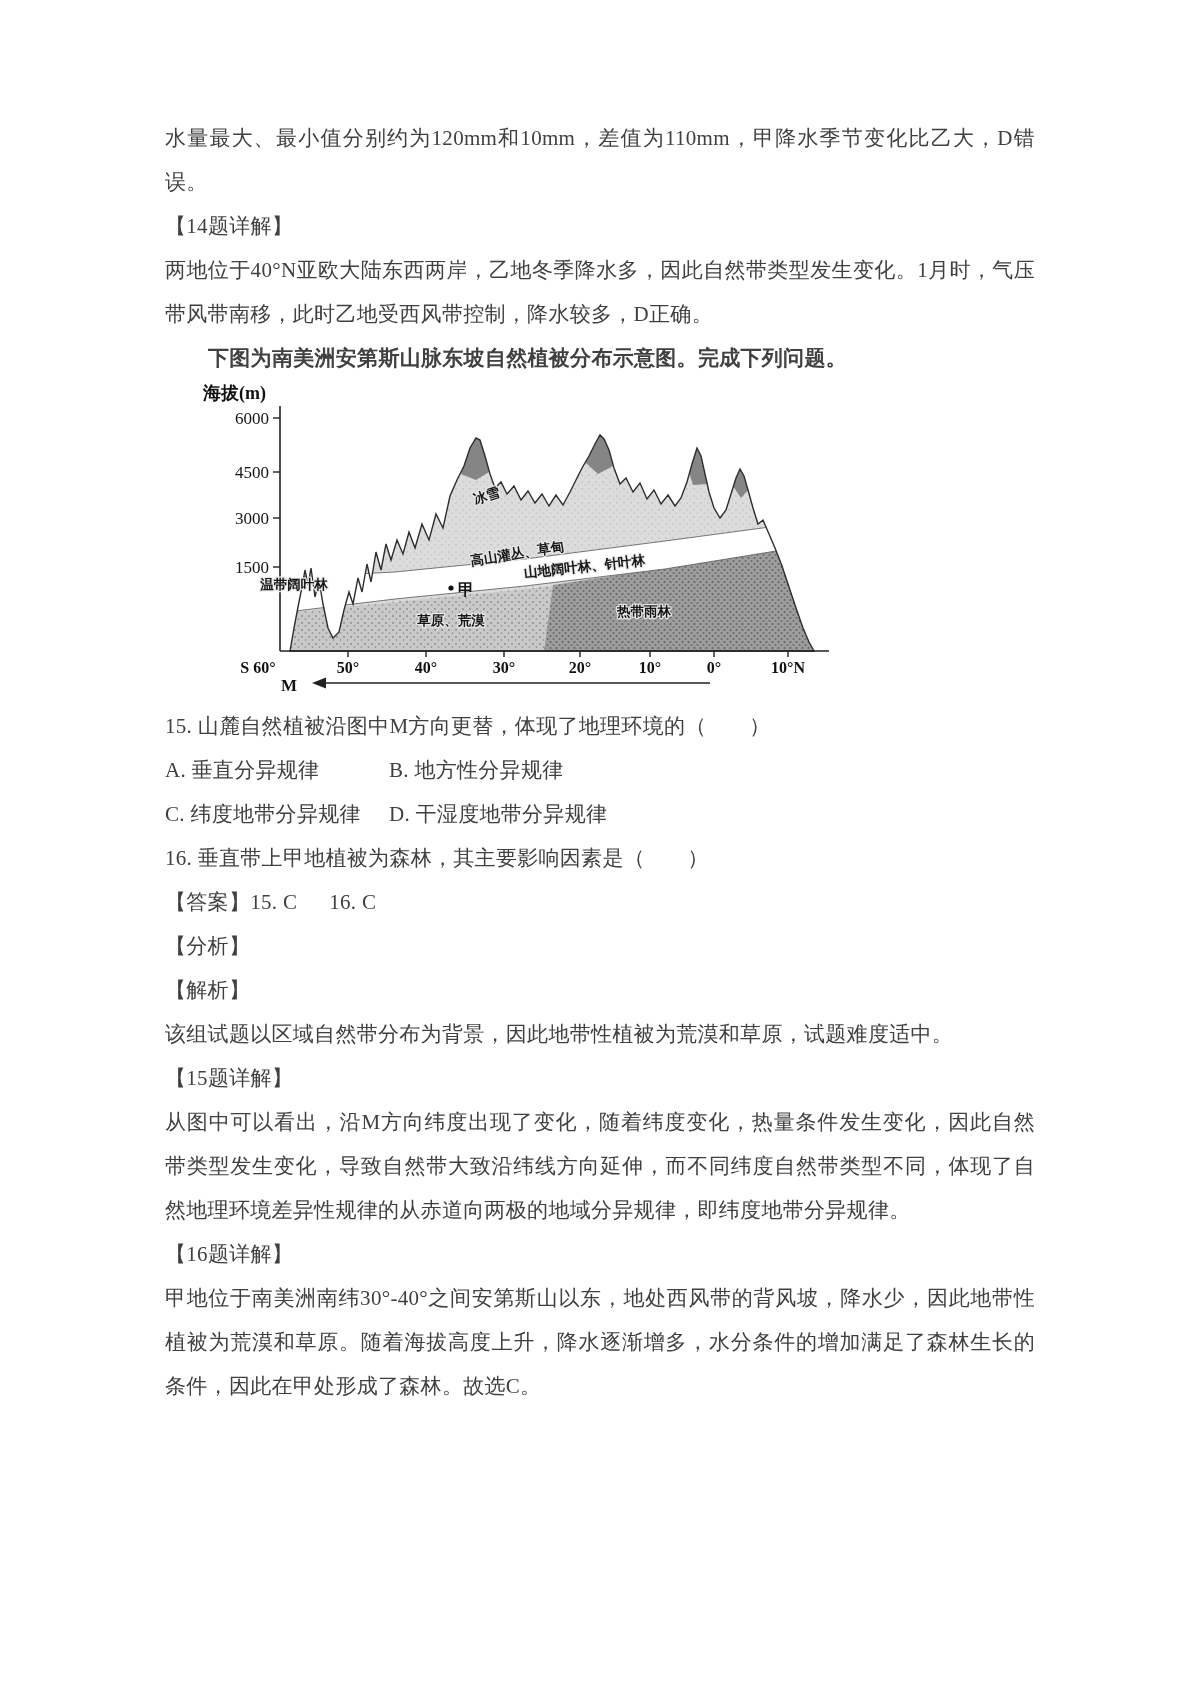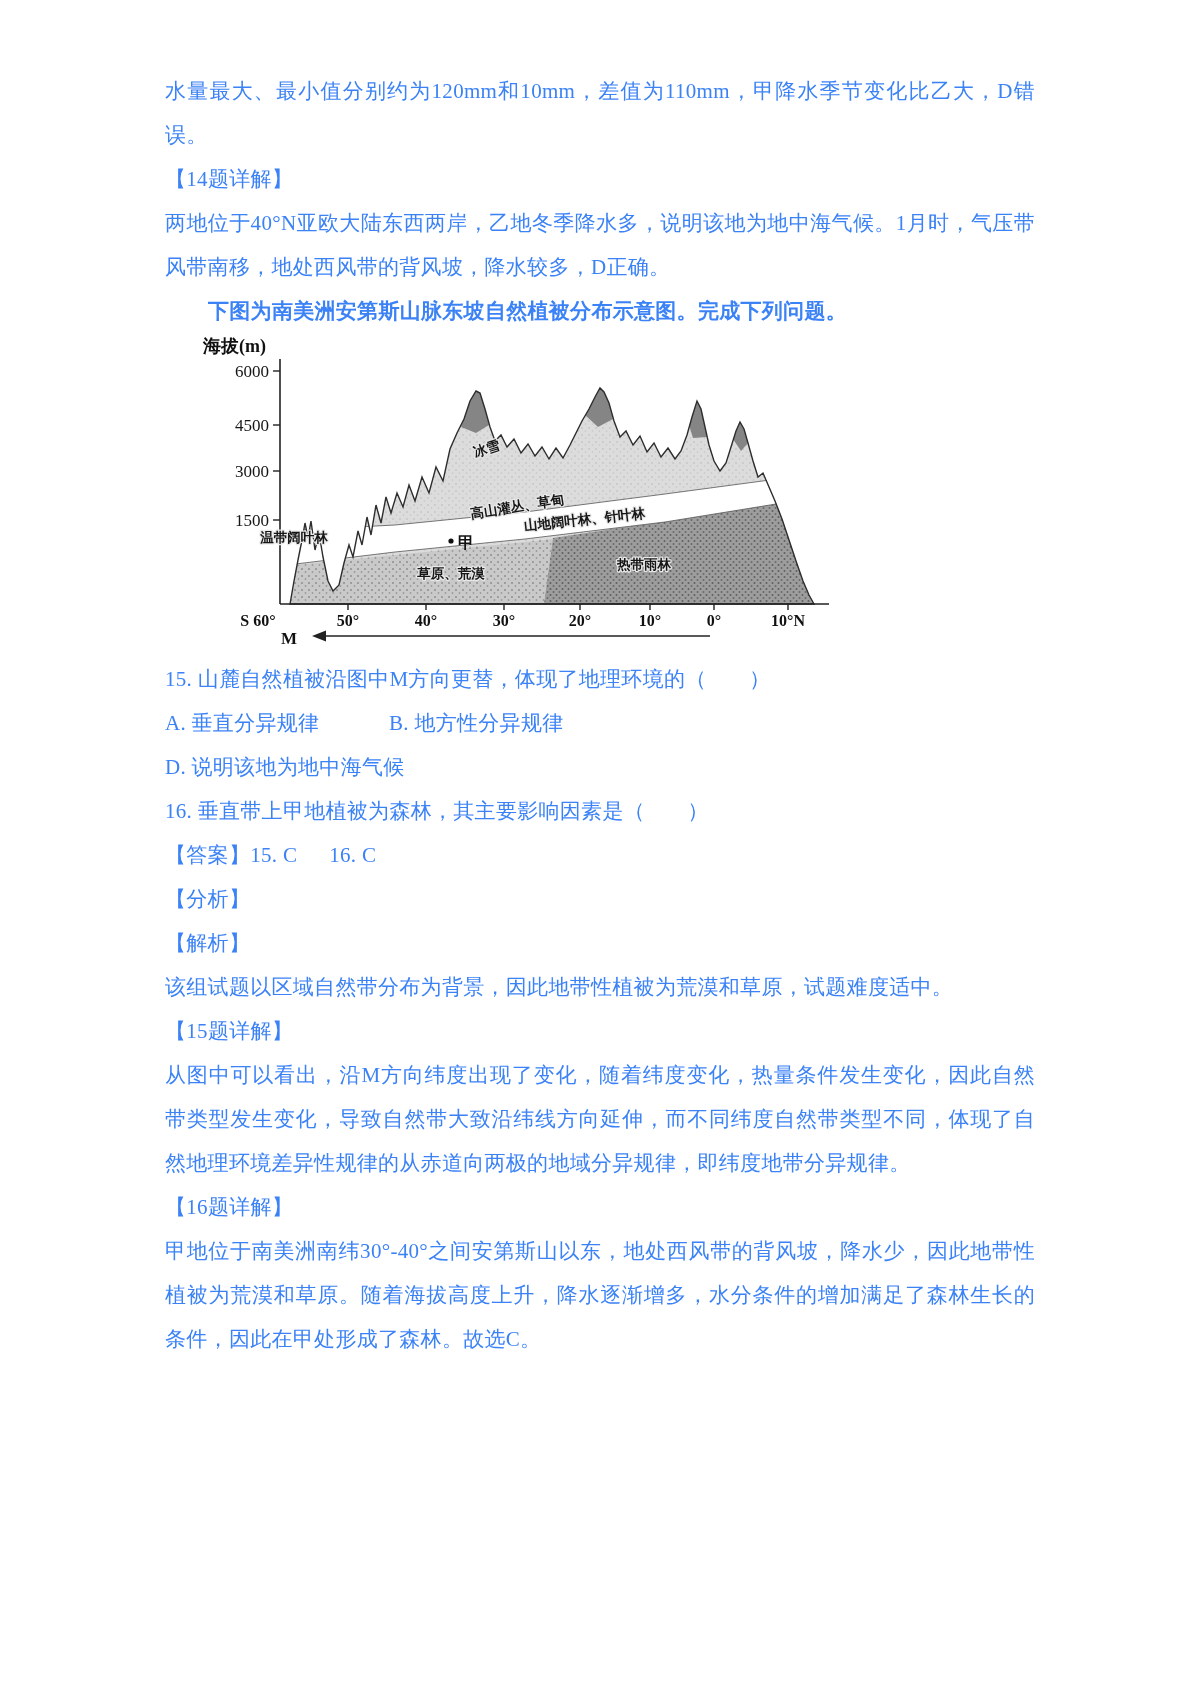--- a/index.html
+++ b/index.html
@@ -2,23 +2,23 @@
 <html><head>
 <meta charset="utf-8">
 <style>
   html,body{margin:0;padding:0;background:#ffffff;}
   .page{
     position:relative;
     width:1200px;height:1698px;
     margin:0 auto;
     background:#ffffff;
     box-sizing:border-box;
-    padding:69px 165px 0 165px;
+    padding:116px 165px 0 165px;
     font-family:"Liberation Serif","DejaVu Serif",serif;
-    color:#3b82f6;
+    color:#404040;
     overflow:hidden;
   }
   .page p{
     font-size:21px;
     line-height:44px;
     margin:0;
     text-align:justify;
     letter-spacing:0.3px;
   }
   .indent{text-indent:43px;font-weight:bold;}
@@ -54,21 +54,21 @@
 </style>
 </head>
 <body>
 
 <div class="page">
 
   <p>水量最大、最小值分别约为120mm和10mm，差值为110mm，甲降水季节变化比乙大，D错误。</p>
 
   <p>【14题详解】</p>
 
-  <p>两地位于40°N亚欧大陆东西两岸，乙地冬季降水多，说明该地为地中海气候。1月时，气压带风带南移，地处西风带的背风坡，降水较多，D正确。</p>
+  <p>两地位于40°N亚欧大陆东西两岸，乙地冬季降水多，因此自然带类型发生变化。1月时，气压带风带南移，此时乙地受西风带控制，降水较多，D正确。</p>
 
   <p class="indent">下图为南美洲安第斯山脉东坡自然植被分布示意图。完成下列问题。</p>
 
   <div class="figure">
     <svg width="648" height="314" viewBox="0 0 648 314">
       <defs>
         <path id="sil" d="M95 269 L99 246 L103 225 L107 205 L110 188 L113 203 L116 186 L120 215 L124 198 L128 222 L133 246 L138 256 L144 250 L149 228 L154 210 L158 222 L163 196 L167 210 L172 182 L176 200 L181 170 L186 188 L191 162 L196 178 L202 158 L208 172 L214 150 L220 166 L227 142 L234 158 L241 132 L248 146 L255 114 L262 98 L269 84 L275 66 L281 56 L285 58 L290 74 L295 92 L300 106 L306 100 L312 112 L319 104 L326 118 L333 109 L340 121 L347 112 L354 124 L361 113 L368 123 L375 110 L381 98 L387 86 L394 74 L400 62 L405 53 L409 57 L414 68 L419 86 L425 102 L431 96 L438 110 L445 101 L452 117 L459 108 L466 122 L473 113 L480 124 L486 116 L492 100 L497 82 L502 66 L506 74 L510 92 L514 110 L519 126 L525 136 L531 128 L536 112 L541 96 L545 87 L549 94 L553 108 L558 126 L563 142 L568 138 L574 152 L580 166 L587 184 L594 205 L601 226 L608 246 L614 260 L619 269 Z"></path>
         <clipPath id="mClip">
             <use href="#sil"></use>
           </clipPath>
@@ -145,21 +145,22 @@
       <text x="449" y="234" text-anchor="middle" class="zone-lbl">热带雨林</text>
     </svg>
   </div>
 
   <p>15. 山麓自然植被沿图中M方向更替，体现了地理环境的（　　）</p>
   <div class="opt-row">
     <span class="w224">A. 垂直分异规律</span>
     <span>B. 地方性分异规律</span>
   </div>
   <div class="opt-row">
-    <span>D. 说明该地为地中海气候</span>
+    <span class="w224">C. 纬度地带分异规律</span>
+    <span>D. 干湿度地带分异规律</span>
   </div>
 
   <p>16. 垂直带上甲地植被为森林，其主要影响因素是（　　）</p>
 
   <p>
     <span>【答案】</span><span>15. C</span><span class="ans-gap">16. C</span>
   </p>
 
   <p>【分析】</p>
   <p>【解析】</p>

